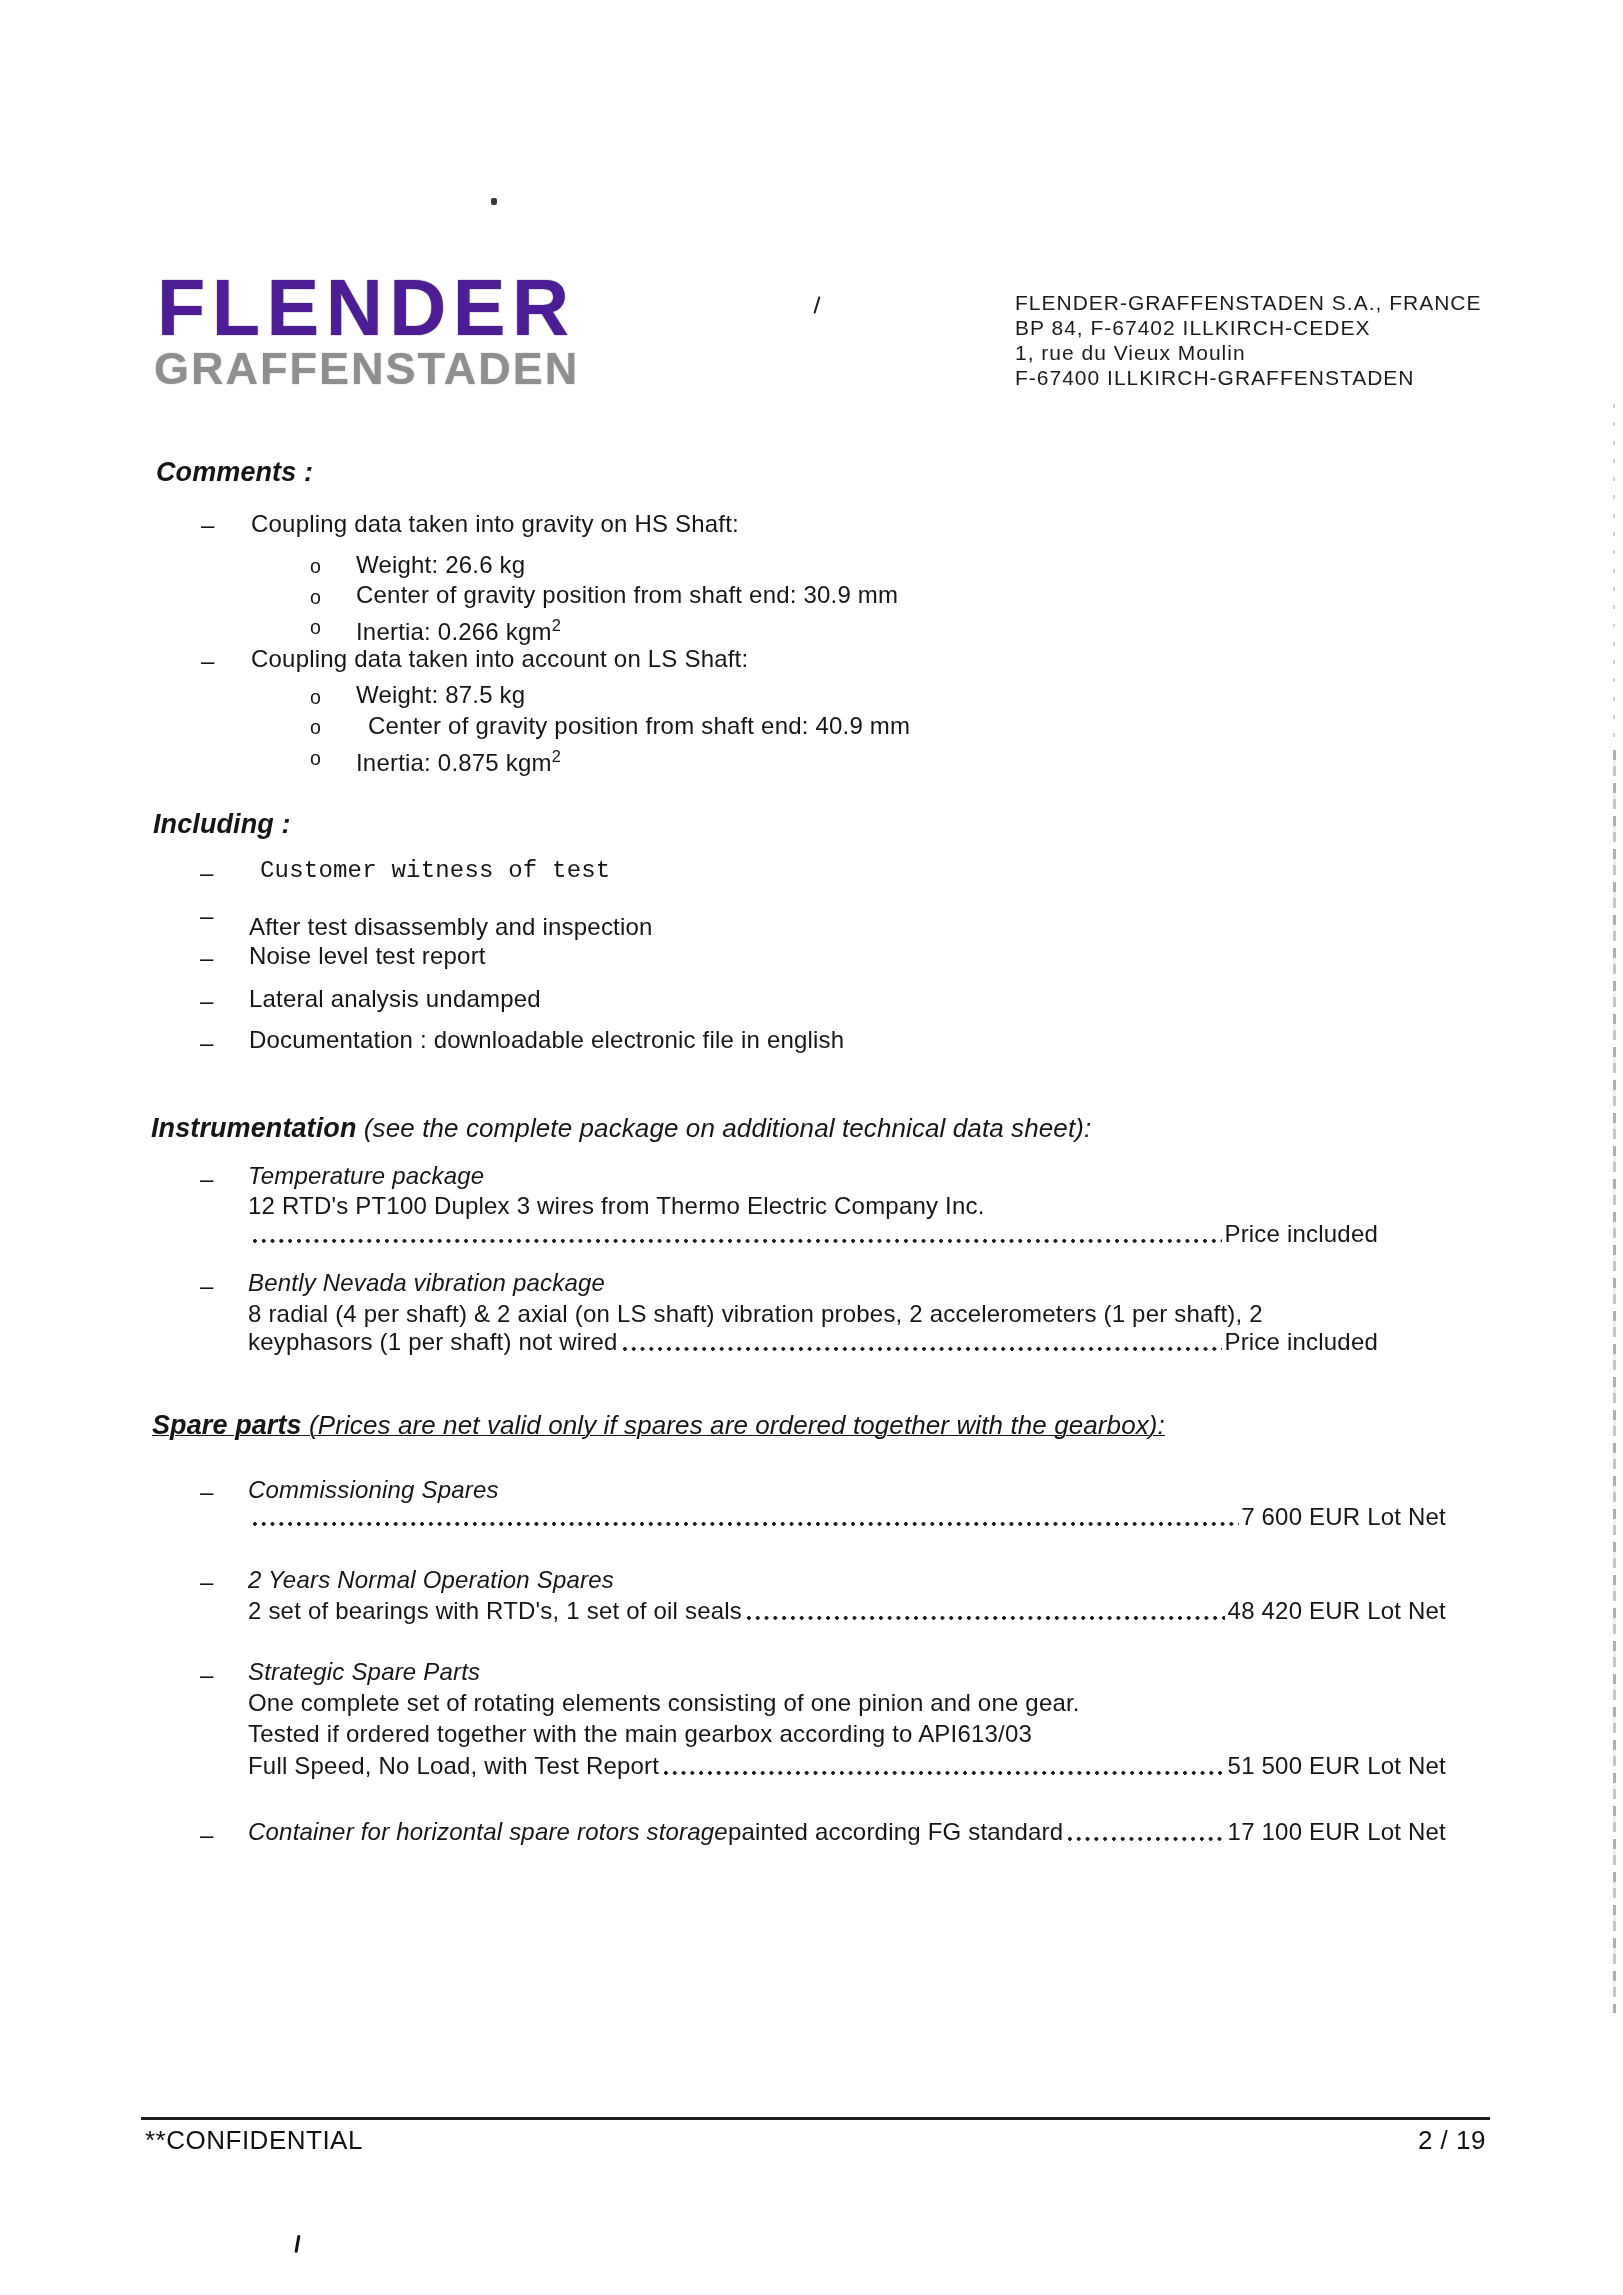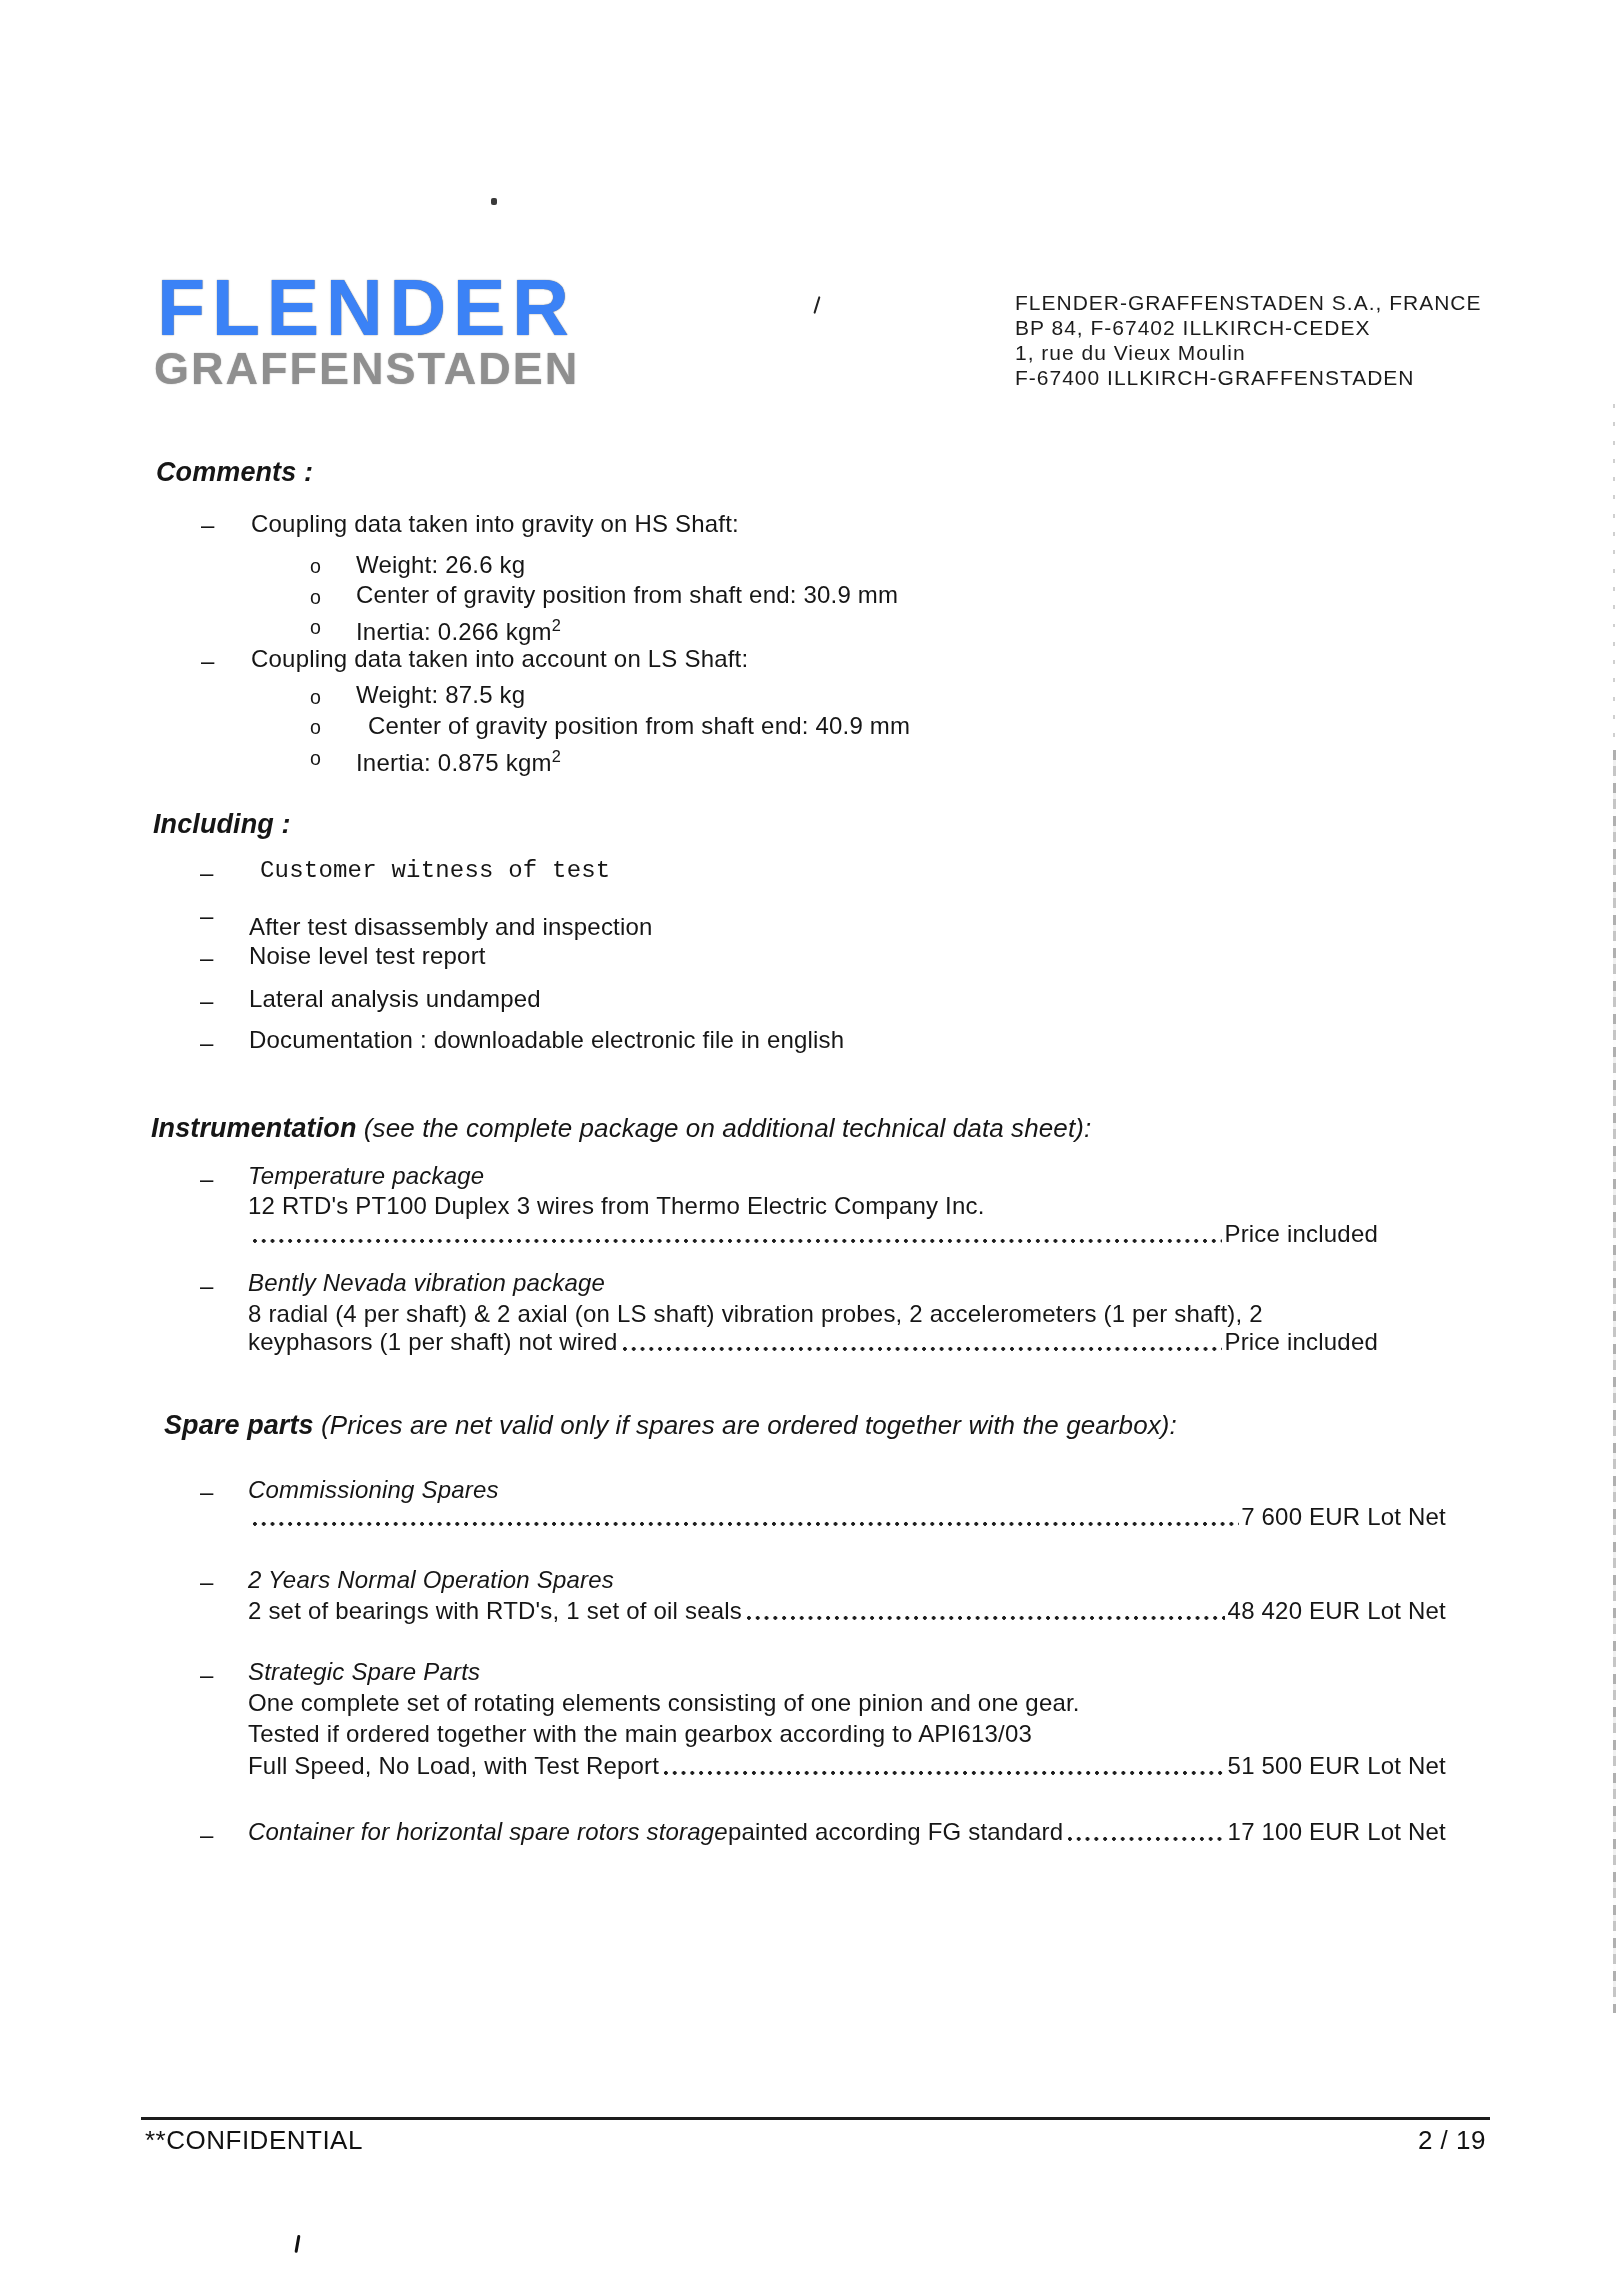--- a/index.html
+++ b/index.html
@@ -16,21 +16,21 @@
   .circle-bullet{font-size:19.6px;line-height:26px;}
   .leader-row{position:absolute;display:flex;align-items:baseline;}
   .leader-row .txt{white-space:nowrap;}
   .leader{
     flex:1 1 auto;align-self:flex-end;height:5.9px;margin:0 2.6px 4.6px 3.9px;min-width:26px;
     background-image:radial-gradient(circle at 2.9px 2.9px, #1c1c1c 1.7px, rgba(0,0,0,0) 2.1px);
     background-size:8.8px 5.9px;background-repeat:repeat-x;
   }
   .price{white-space:nowrap;}
   sup.sq{font-size:16.4px;vertical-align:super;letter-spacing:0;}
-  .logo1{font-size:79px;font-weight:bold;letter-spacing:6.5px;color:#3b82f6;text-shadow:0 0 1.3px #5a5a5a;}
+  .logo1{font-size:79px;font-weight:bold;letter-spacing:6.5px;color:#4c1d95;text-shadow:0 0 1.3px #5a5a5a;}
   .logo2{font-size:45px;font-weight:bold;letter-spacing:2px;color:#8f8f8f;text-shadow:0 0 1.3px #a5a5a5;}
   .address{font-size:21px;letter-spacing:1px;line-height:25px;color:#1c1c1c;}
   .footer-text{font-size:26px;letter-spacing:0.5px;color:#111;}
   .rule{position:absolute;background:#1d1d1d;}
   .artifact{position:absolute;}
 </style>
 </head>
 <body>
 
 <div class="abs logo1" style="left:157px;top:262px;">FLENDER</div>
@@ -92,21 +92,21 @@
 
 <div class="abs dash-bullet" style="left:200px;top:1271px;">–</div>
 <div class="abs body-text it" style="left:248px;top:1268px;">Bently Nevada  vibration package</div>
 <div class="abs body-text" style="left:248px;top:1299px;">8 radial (4 per shaft) &amp; 2 axial (on LS shaft) vibration probes, 2 accelerometers (1 per shaft), 2</div>
 <div class="leader-row body-text" style="left:248px;top:1327px;width:1130px;">
   <span class="txt">keyphasors (1 per shaft) not wired</span>
   <span class="leader"></span>
   <span class="price">Price included</span>
 </div>
 
-<div class="abs" style="left:164px;top:1410px;">
+<div class="abs" style="left:152px;top:1410px;text-decoration:underline;">
   <span class="heading-bold">Spare parts</span><span class="heading-rest"> (Prices are net valid only if spares are ordered together with the gearbox):</span>
 </div>
 
 <div class="abs dash-bullet" style="left:200px;top:1477px;">–</div>
 <div class="abs body-text it" style="left:248px;top:1475px;">Commissioning Spares</div>
 <div class="leader-row body-text" style="left:248px;top:1502px;width:1198px;">
   <span class="leader"></span>
   <span class="price">7 600 EUR Lot Net</span>
 </div>
 

